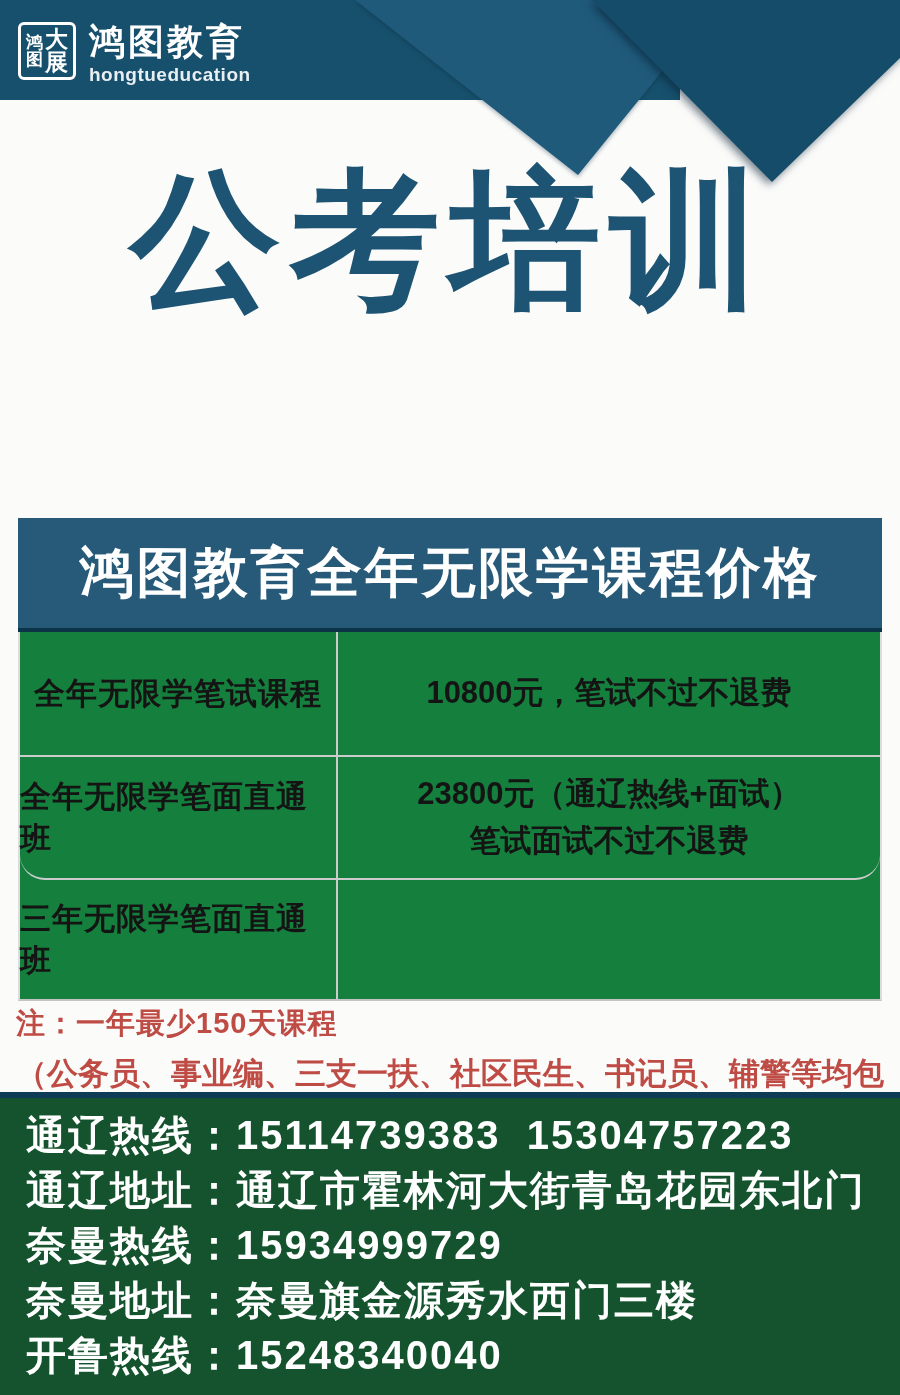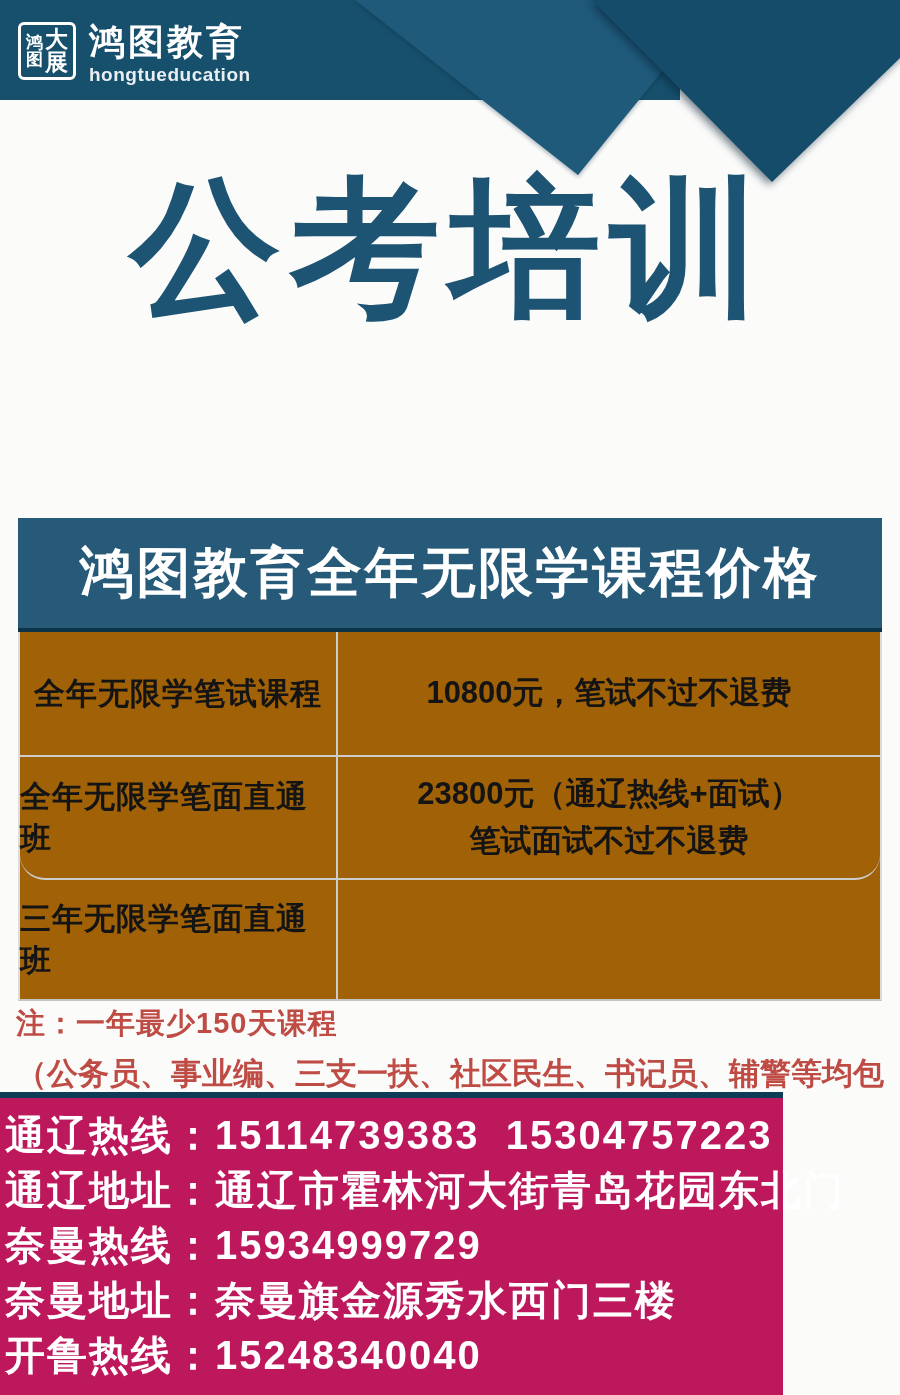--- a/index.html
+++ b/index.html
@@ -25,36 +25,36 @@
     color:#ffffff; margin-right:13px; padding:2px;
   }
   .stamp .col { display:flex; flex-direction:column; justify-content:center; line-height:1; }
   .stamp .col.small { font-size:17px; font-weight:700; }
   .stamp .col.big   { font-size:23px; font-weight:800; }
   .brand-text { display:flex; flex-direction:column; }
   .brand-name { color:#ffffff; font-size:36px; font-weight:800; letter-spacing:3px; line-height:1.1; }
   .brand-en   { color:#e8eef2; font-size:19px; font-weight:700; letter-spacing:.5px; margin-top:2px; }
 
   
-  .hero { position:absolute; top:172px; left:0; width:900px; text-align:center; z-index:1; color:#1d5373; }
+  .hero { position:absolute; top:164px; left:0; width:900px; text-align:center; z-index:1; color:#1d5373; }
   .hero-line1 { font-size:150px; font-weight:800; line-height:1.02; letter-spacing:10px; }
   .hero-line2 { font-size:140px; font-weight:800; line-height:1.02; letter-spacing:2px; margin-top:13px; }
 
   
   .banner {
     position:absolute; top:518px; left:18px; width:864px; height:114px;
     background:#265a78; border-bottom:4px solid #0d3348;
     display:flex; align-items:center; justify-content:center;
   }
   .banner-text { color:#ffffff; font-size:54px; font-weight:700; letter-spacing:3px; }
 
   .price-table {
     position:absolute; top:632px; left:18px; width:864px;
     border-left:2px solid #dcdcdc; border-right:2px solid #dcdcdc; border-bottom:2px solid #c4c4c4;
-    background:#a16207;
+    background:#15803d;
   }
   .p-row { display:flex; border-bottom:2px solid #cccccc; }
   .p-row:last-child { border-bottom:none; }
   .cell-course {
     width:318px; border-right:2px solid #cccccc;
     display:flex; align-items:center; justify-content:center;
     font-size:31px; font-weight:600; color:#141414; letter-spacing:1px;
   }
   .cell-price {
     flex:1; display:flex; flex-direction:column; align-items:center; justify-content:center;
@@ -62,23 +62,23 @@
   }
   .r1 { height:125px; } .r2 { height:123px;border-radius:25px; } .r3 { height:119px;font-family:Liberation Serif, serif; }
 
   
   .note { position:absolute; left:16px; top:1004px; color:#bf4b45; font-weight:700; z-index:1; }
   .note-line1 { font-size:29px; letter-spacing:1px; }
   .note-line2 { font-size:31px; margin-top:9px; letter-spacing:0; }
 
   
   .footer {
-    position:absolute; left:0; top:1092px; width:783px; height:303px;
-    background:#be185d; border-top:6px solid #0e3b55;
-    padding:10px 0 0 5px; z-index:1;
+    position:absolute; left:0; top:1092px; width:900px; height:303px;
+    background:#14532d; border-top:6px solid #0e3b55;
+    padding:10px 0 0 26px; z-index:1;
   }
   .footer-line {
     color:#ffffff; font-size:40px; font-weight:700; letter-spacing:2px;
     line-height:55px; white-space:pre;
   }
 </style>
 </head>
 <body>
 
 <div class="poster">

